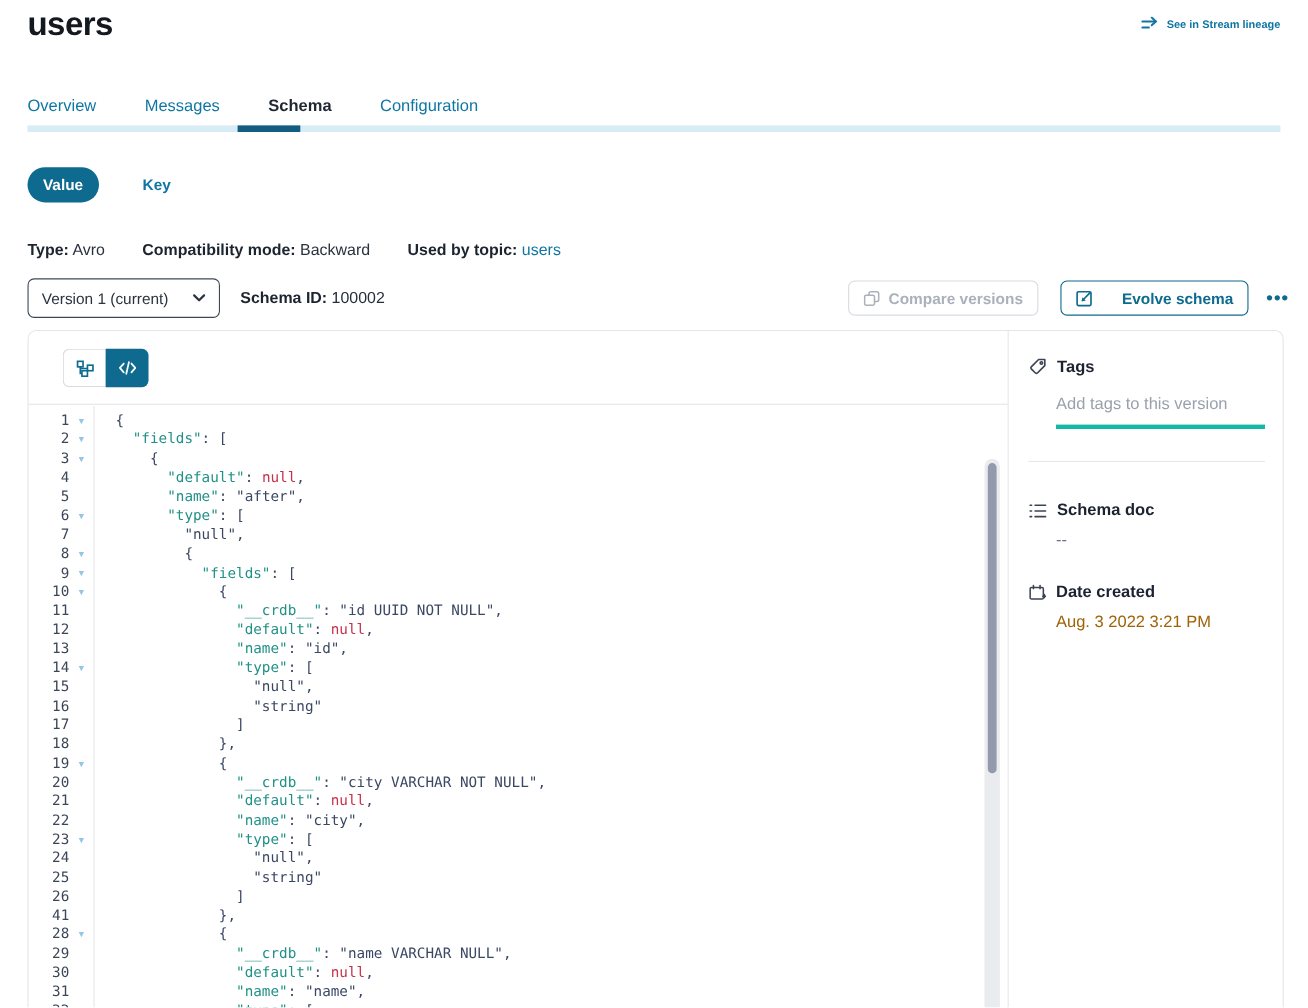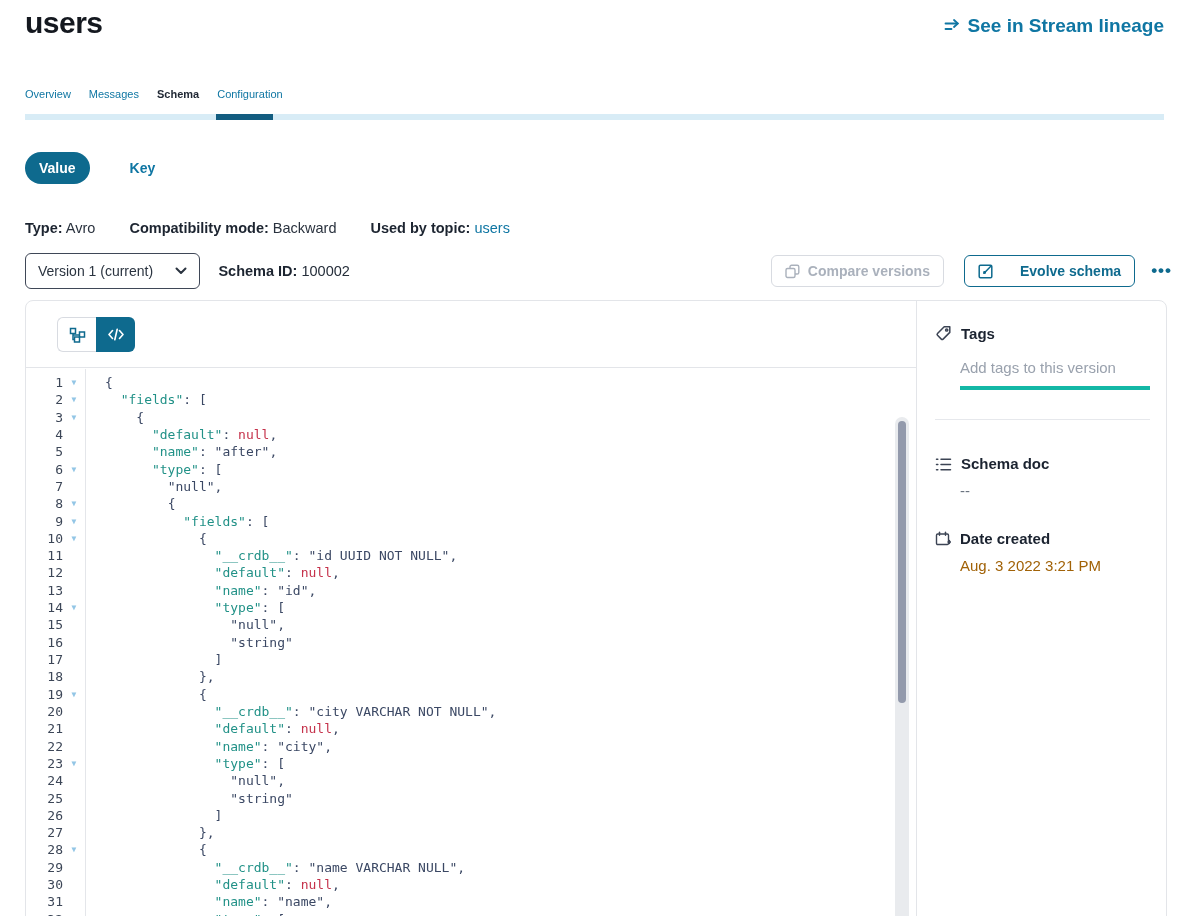--- a/index.html
+++ b/index.html
@@ -3,25 +3,25 @@
 <meta charset="utf-8">
 <style>
   * { margin:0; padding:0; box-sizing:border-box; }
   html,body { background:#fff; }
   body { font-family:"Liberation Sans", sans-serif; color:#252e3a; }
   .screen { position:relative; width:1189px; height:916px; background:#fff; overflow:hidden; }
 
   
   .page-title { position:absolute; left:25px; top:6px; font-size:30px; font-weight:700; color:#14181f; letter-spacing:-0.5px; }
   .lineage-link { position:absolute; right:25px; top:15px; display:flex; align-items:center; gap:7px;
-    color:#0f76a3; font-size:19px; font-weight:600; cursor:pointer; }
+    color:#0f76a3; font-size:10px; font-weight:600; cursor:pointer; }
 
   
   .tabs { position:absolute; left:25px; right:25px; top:88px; height:32px; }
-  .tab-labels { display:flex; gap:18px; font-size:11px; }
+  .tab-labels { display:flex; gap:44px; font-size:15px; }
   .tab { color:#0f76a3; font-weight:500; padding-bottom:10px; cursor:pointer; }
   .tab.active { color:#1f2733; font-weight:600; }
   .tab-bar { position:absolute; left:0; right:0; top:26px; height:6px; background:#d8ecf6; }
   .tab-bar-active { position:absolute; left:191px; width:57px; top:26px; height:6px; background:#135d80; }
 
   
   .vk-row { position:absolute; left:25px; top:152px; display:flex; align-items:center; }
   .value-btn { background:#0e6a8e; color:#fff; font-size:14px; font-weight:600; padding:8px 14px; border-radius:16px; border:none; cursor:pointer; }
   .key-btn { margin-left:40px; color:#0f76a3; font-size:14px; font-weight:600; background:none; border:none; cursor:pointer; }
 
@@ -309,21 +309,21 @@
               <span class="ln">25</span>
               <span class="fold"></span>
               <span class="lc">                <span class="tok-str">"string"</span></span>
             </div>
             <div class="cl">
               <span class="ln">26</span>
               <span class="fold"></span>
               <span class="lc">              <span class="tok-punc">]</span></span>
             </div>
             <div class="cl">
-              <span class="ln">27</span>
+              <span class="ln">41</span>
               <span class="fold"></span>
               <span class="lc">            <span class="tok-punc">},</span></span>
             </div>
             <div class="cl">
               <span class="ln">28</span>
               <span class="fold">▼</span>
               <span class="lc">            <span class="tok-punc">{</span></span>
             </div>
             <div class="cl">
               <span class="ln">29</span>

